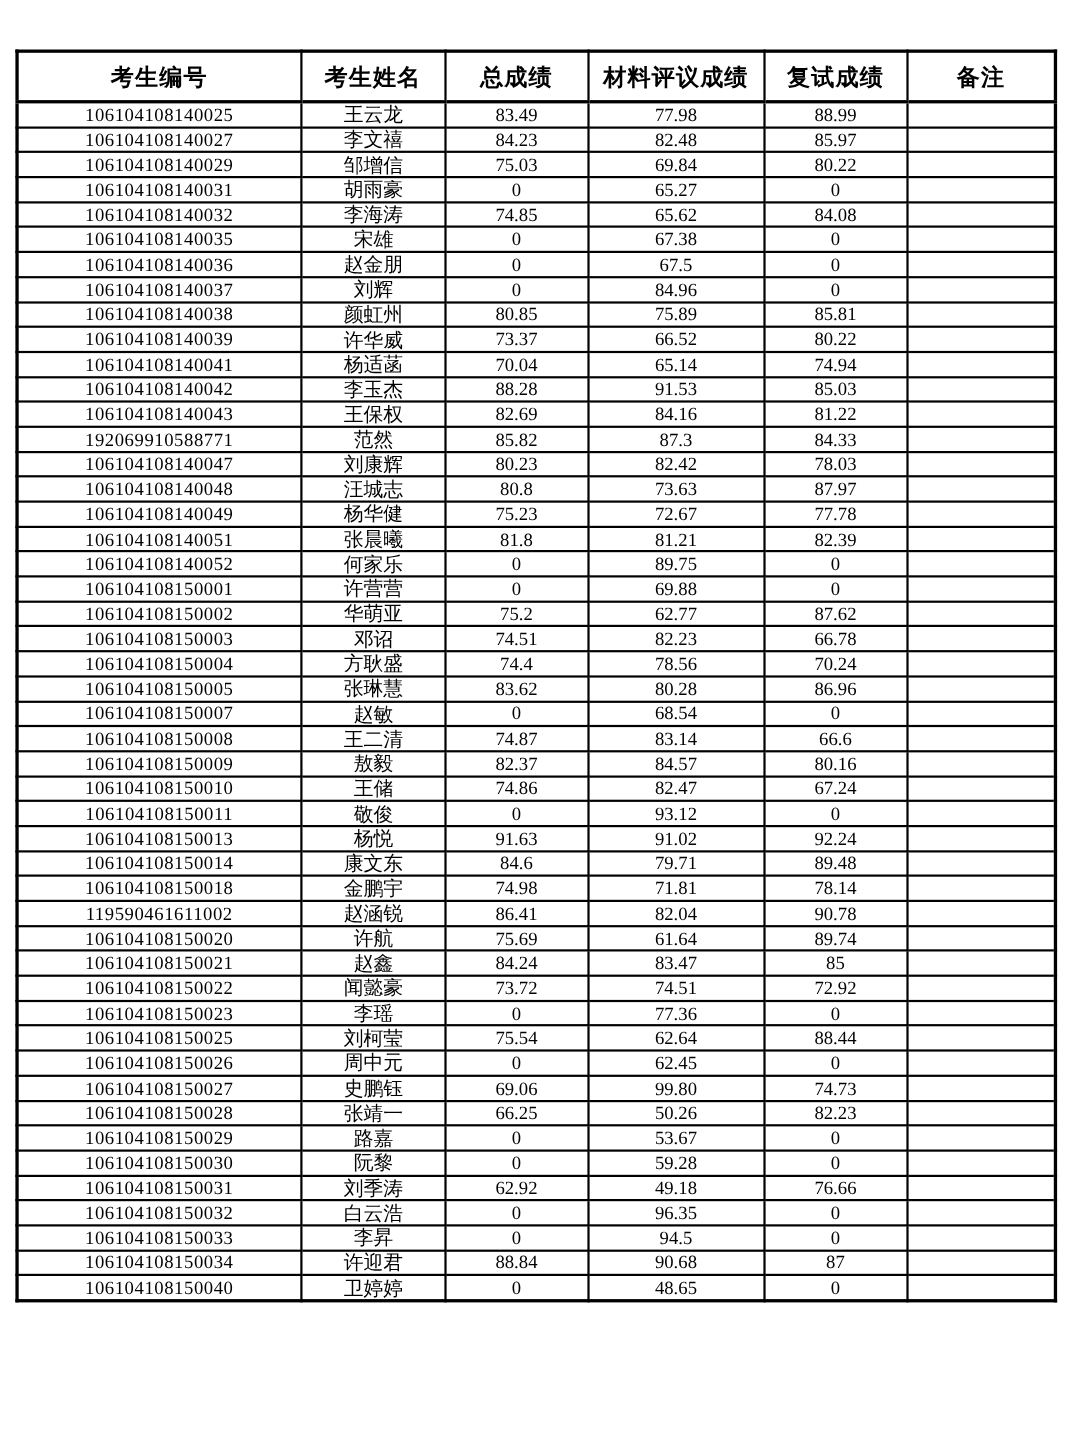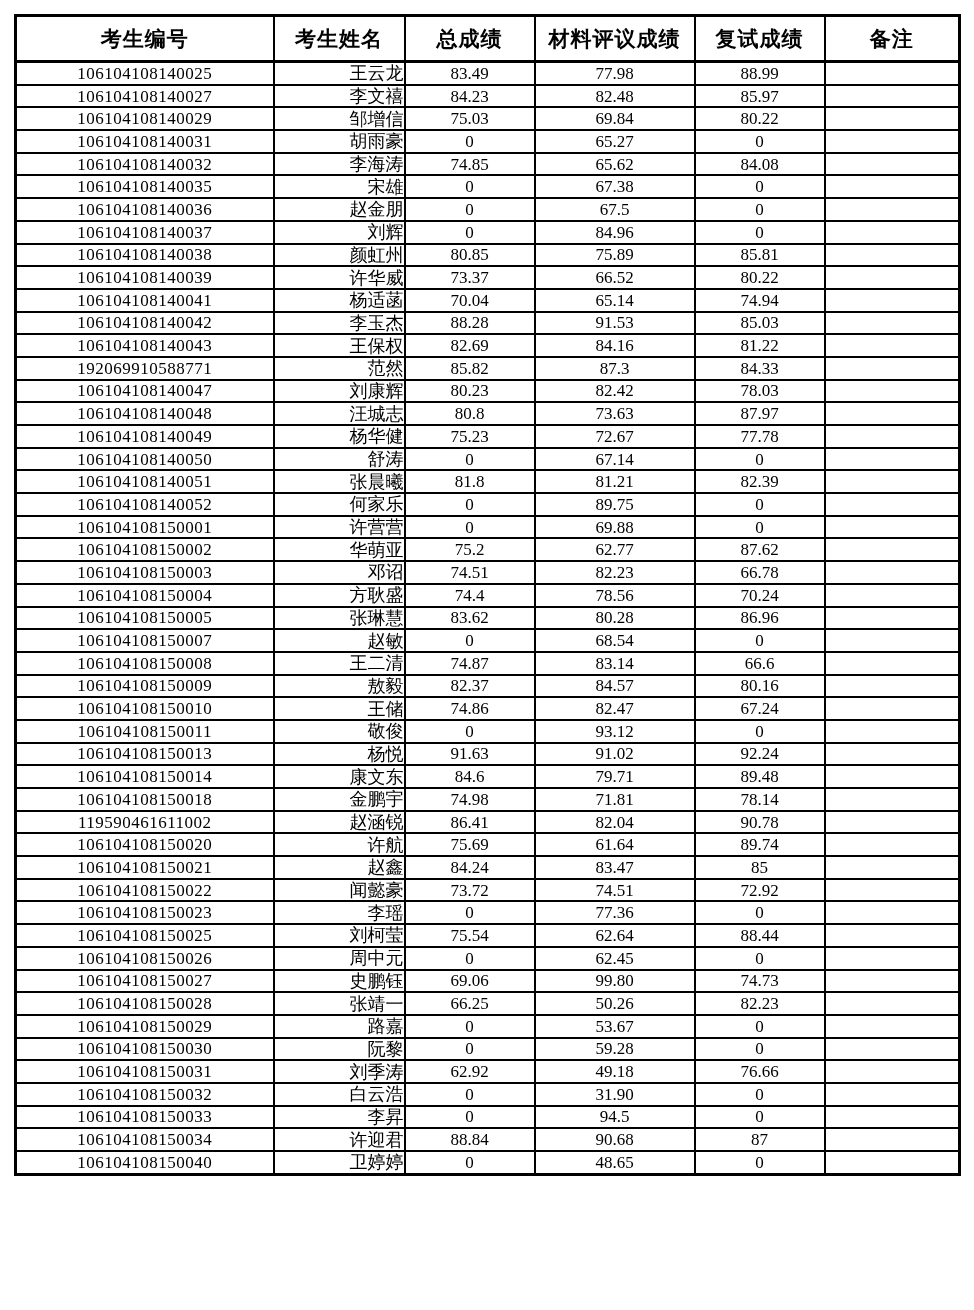--- a/index.html
+++ b/index.html
@@ -17,20 +17,21 @@
     width: 974px;
     height: 1310px;
     box-sizing: border-box;
     padding: 14px 16px 8px 14px;
   }
   table.score-table {
     border-collapse: collapse;
     table-layout: fixed;
     width: 944px;
     border: 3px solid #000000;
+    margin-top: 31px;
   }
   col.c0 { width: 258px; }
   col.c1 { width: 131px; }
   col.c2 { width: 130px; }
   col.c3 { width: 160px; }
   col.c4 { width: 130px; }
   col.c5 { width: 135px; }
 
   thead th {
     border: 2px solid #000000;
@@ -48,21 +49,21 @@
     height: 20.7px;
     font-size: 17px;
     line-height: 1;
     text-align: center;
     vertical-align: middle;
     padding: 0;
     overflow: hidden;
     white-space: nowrap;
   }
   tbody td.c1 {
-    text-align: right;
+    text-align: center;
     padding-left: 1px;
     font-size: 18px;
   }
   tbody td.c0 {
     letter-spacing: 0.5px;
   }
 </style>
 </head>
 <body>
 
@@ -217,28 +218,20 @@
         </tr>
         <tr>
           <td class="c0">106104108140049</td>
           <td class="c1">杨华健</td>
           <td class="c2">75.23</td>
           <td class="c3">72.67</td>
           <td class="c4">77.78</td>
           <td class="c5"></td>
         </tr>
         <tr>
-          <td class="c0">106104108140050</td>
-          <td class="c1">舒涛</td>
-          <td class="c2">0</td>
-          <td class="c3">67.14</td>
-          <td class="c4">0</td>
-          <td class="c5"></td>
-        </tr>
-        <tr>
           <td class="c0">106104108140051</td>
           <td class="c1">张晨曦</td>
           <td class="c2">81.8</td>
           <td class="c3">81.21</td>
           <td class="c4">82.39</td>
           <td class="c5"></td>
         </tr>
         <tr>
           <td class="c0">106104108140052</td>
           <td class="c1">何家乐</td>
@@ -444,21 +437,21 @@
           <td class="c1">刘季涛</td>
           <td class="c2">62.92</td>
           <td class="c3">49.18</td>
           <td class="c4">76.66</td>
           <td class="c5"></td>
         </tr>
         <tr>
           <td class="c0">106104108150032</td>
           <td class="c1">白云浩</td>
           <td class="c2">0</td>
-          <td class="c3">31.90</td>
+          <td class="c3">96.35</td>
           <td class="c4">0</td>
           <td class="c5"></td>
         </tr>
         <tr>
           <td class="c0">106104108150033</td>
           <td class="c1">李昇</td>
           <td class="c2">0</td>
           <td class="c3">94.5</td>
           <td class="c4">0</td>
           <td class="c5"></td>

